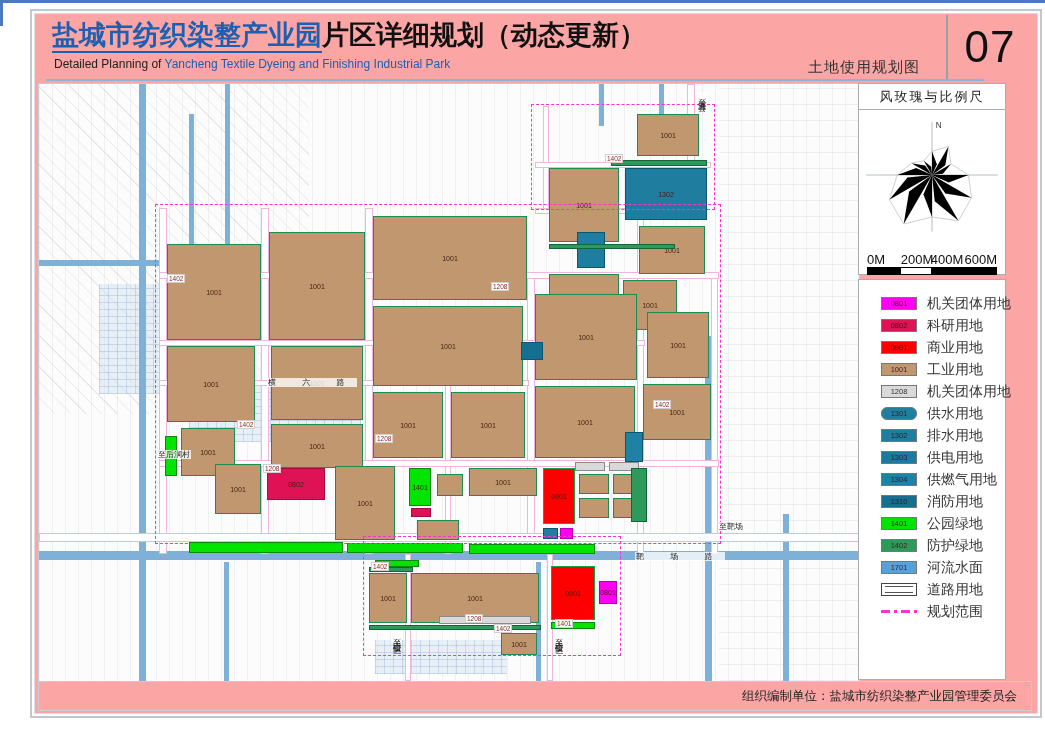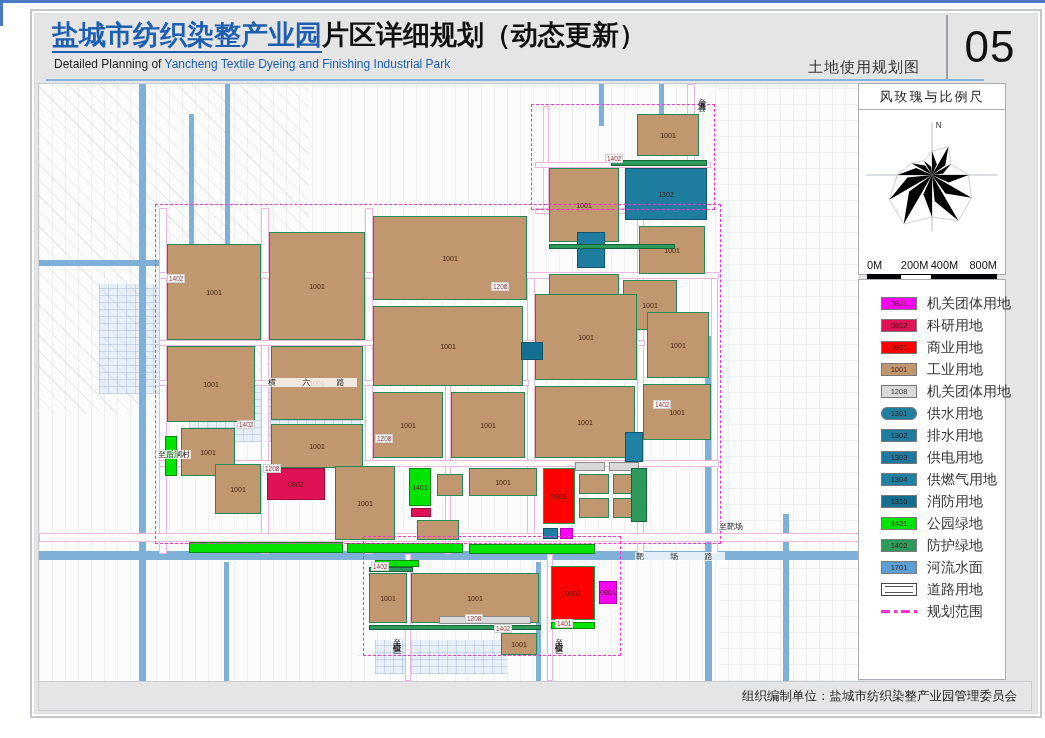--- a/index.html
+++ b/index.html
@@ -1,19 +1,19 @@
 <!DOCTYPE html>
 <html><head>
 <meta charset="utf-8">
 <style>
   html,body{margin:0;padding:0;background:#fff;}
   body{width:1045px;height:738px;position:relative;font-family:"Liberation Sans","DejaVu Sans",sans-serif;overflow:hidden;}
   .topline{position:absolute;left:0;top:0;width:100%;height:3px;background:#4a7ac2;}
   .leftline{position:absolute;left:0;top:0;width:3px;height:26px;background:#4a7ac2;}
-  .sheet{position:absolute;left:30px;top:9px;width:1008px;height:705px;background:#e5e5e5;border:2px solid #c3c6ca;box-shadow:inset 0 0 0 2px #fff, inset 0 0 0 3px #dcdee1;}
+  .sheet{position:absolute;left:30px;top:9px;width:1008px;height:705px;background:#fca5a5;border:2px solid #c3c6ca;box-shadow:inset 0 0 0 2px #fff, inset 0 0 0 3px #dcdee1;}
   
   .header{position:absolute;left:6px;top:4px;width:994px;height:66px;}
   .hdr-left{position:absolute;left:8px;top:0;width:938px;height:64px;border-bottom:2px solid #8ab4de;}
   .title-zh{position:absolute;left:6px;top:2px;font-size:27px;font-weight:bold;white-space:nowrap;color:#111;}
   .title-zh .hl{color:#1d5fb0;border-bottom:2px solid #1d5fb0;padding-bottom:1px;}
   .subtitle{position:absolute;left:8px;top:42px;font-size:12px;color:#222;white-space:nowrap;}
   .subtitle .hl{color:#1d5fb0;}
   .sheet-label{position:absolute;right:64px;bottom:2px;font-size:15px;color:#333;letter-spacing:1px;}
   .num-box{position:absolute;right:0;top:0;width:84px;height:64px;border-left:2px solid #9b9ea3;display:flex;align-items:center;justify-content:center;}
   .num-box span{font-size:44px;color:#111;letter-spacing:1px;}
@@ -35,21 +35,21 @@
             padding:0 1px;white-space:nowrap;line-height:1.15;z-index:30;}
   .maplabel.vert{writing-mode:vertical-rl;letter-spacing:2px;}
   .maplabel.sp{letter-spacing:12px;}
   .maplabel.chip{font-size:6.5px;color:#8a2222;background:#fff;border:1px solid #cfcfcf;letter-spacing:0;padding:0 1px;}
   
   .sidebar{position:absolute;right:6px;top:72px;width:176px;height:597px;}
   .panel{position:absolute;left:0;width:148px;background:#fff;border:1px solid #a9adb2;box-sizing:border-box;}
   .panel-title{height:25px;border-bottom:1px solid #a9adb2;display:flex;align-items:center;justify-content:center;
                font-size:13px;color:#222;letter-spacing:2px;}
   .rose-wrap{position:relative;height:130px;display:flex;align-items:center;justify-content:center;}
-  .scale-row{position:relative;height:14px;margin:19px 8px 0 8px;font-size:11px;color:#111;}
+  .scale-row{position:relative;height:14px;margin:12px 8px 0 8px;font-size:13px;color:#111;}
   .scale-row span{position:absolute;top:0;}
   .scalebar{height:6px;margin:1px 8px 8px 8px;border:1px solid #000;display:flex;}
   .scalebar i{display:block;height:100%;}
   .legend-list{padding:14px 0 0 22px;}
   .lg-row{display:flex;align-items:center;height:19px;margin-bottom:3px;}
   .lg-sw{width:36px;height:13px;border:1px solid #777;box-sizing:border-box;display:flex;align-items:center;justify-content:center;
          font-size:7.5px;color:rgba(60,20,20,.9);flex:none;line-height:1;}
   .lg-sw.road-sw{background:#fff;border:1px solid #444;flex-direction:column;justify-content:space-between;padding:2px 3px;}
   .lg-sw.road-sw i{display:block;width:100%;height:0;border-top:1px solid #555;}
   .lg-sw.bound-sw{border:none;height:3px;background:repeating-linear-gradient(90deg,#ff2fd4 0 9px,#fff 9px 13px,#ff2fd4 13px 16px,#fff 16px 20px);}
@@ -71,21 +71,21 @@
     <div class="hdr-left">
       <div class="title-zh">
         <span class="hl">盐城市纺织染整产业园</span><span>片区详细规划（动态更新）</span>
       </div>
       <div class="subtitle">
         <span>Detailed Planning of </span><span class="hl">Yancheng Textile Dyeing and Finishing Industrial Park</span>
       </div>
       <div class="sheet-label">土地使用规划图</div>
     </div>
     <div class="num-box">
-      <span>05</span>
+      <span>07</span>
     </div>
   </div>
 
   <div class="map">
       <div class="fields-diag" style="left: 0px; top: 0px; width: 270px; height: 330px;"></div>
       <div class="fields-h" style="left: 680px; top: 0px; width: 140px; height: 597px;"></div>
       <div class="village" style="left: 150px; top: 302px; width: 172px; height: 56px;"></div>
       <div class="village" style="left: 336px; top: 556px; width: 132px; height: 34px;"></div>
       <div class="village" style="left: 60px; top: 200px; width: 60px; height: 110px;"></div>
       <div class="canal" style="left: 100px; top: 0px; width: 7px; height: 597px;"></div>
@@ -218,21 +218,21 @@
             <path d="M0 0 L-38.0 0.0 L-17.4 -7.7 Z" fill="#000"></path>
             <path d="M0 0 L-22.5 -13.0 L-7.6 -10.5 Z" fill="#000"></path>
             <path d="M0 0 L-9.0 -15.6 L-0.9 -9.0 Z" fill="#000"></path>
             <polygon points="0.0,-26.0 18.0,-31.2 20.8,-12.0 40.0,0.0 43.3,25.0 29.0,50.2 0.0,46.0 -31.0,53.7 -46.8,27.0 -38.0,0.0 -22.5,-13.0 -9.0,-15.6" fill="none" stroke="#b5b5b5" stroke-width="0.7"></polygon>
           </svg>
       </div>
       <div class="scale-row">
         <span style="left:0;">0M</span>
         <span style="left:26%;">200M</span>
         <span style="left:49%;">400M</span>
-        <span style="right:0;">800M</span>
+        <span style="right:0;">600M</span>
       </div>
       <div class="scalebar">
         <i style="width:25%;background:#000;"></i>
         <i style="width:25%;background:#fff;border-left:1px solid #000;border-right:1px solid #000;box-sizing:border-box;"></i>
         <i style="width:50%;background:#000;"></i>
       </div>
     </div>
     <div class="panel" style="top:196px;height:401px;">
       <div class="legend-list">
           <div class="lg-row">

